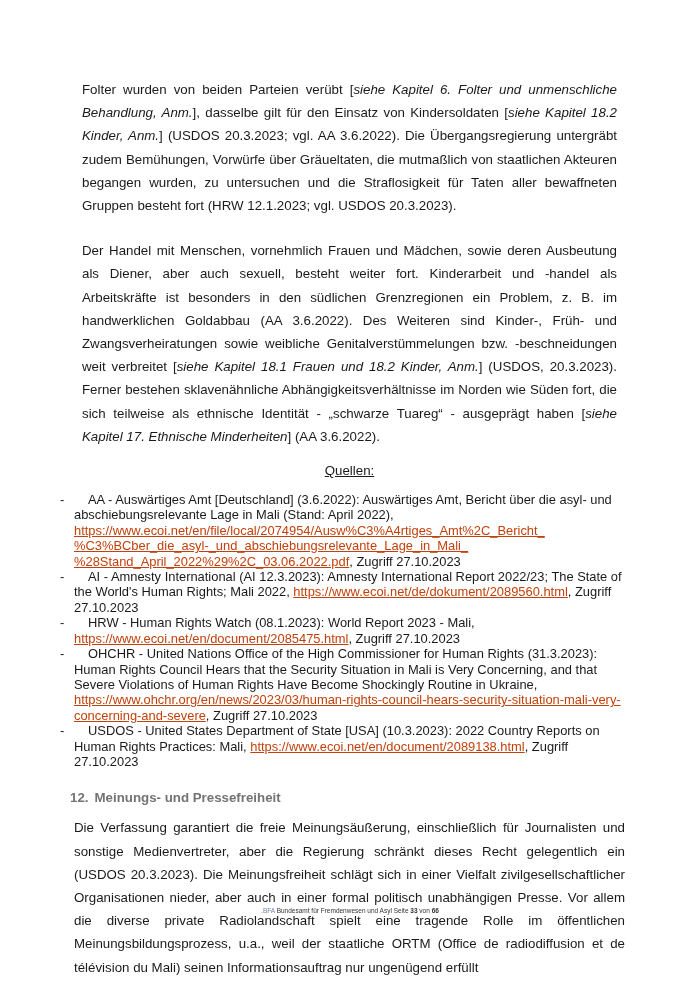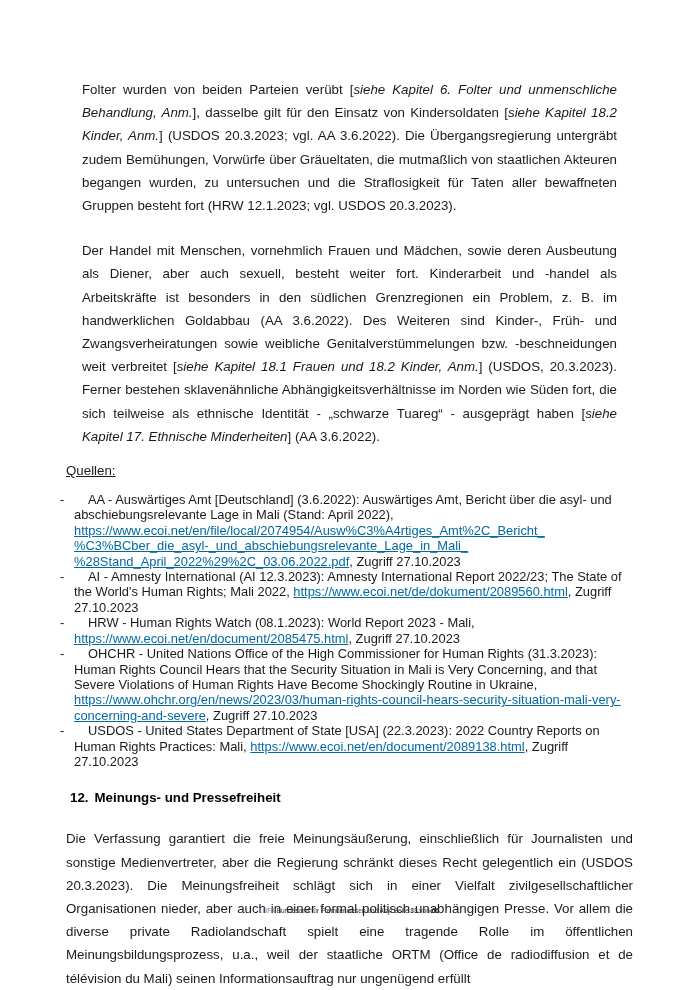--- a/index.html
+++ b/index.html
@@ -28,52 +28,53 @@
       margin: 16px;
     }
     .para i { font-style: italic; }
     .p1 { margin-bottom: 22px; }
     .p2 { margin-bottom: 14px; }
     .sources-label {
       font-size: 13.3px;
       text-decoration: underline;
       margin: 0 0 12px 0;
       line-height: 18px;
+      text-align: center;
     }
     .src-list {
       list-style: none;
       margin: 0;
       padding: 0;
     }
     .src-item {
       position: relative;
       font-size: 12.9px;
       line-height: 15.4px;
       padding-left: 8px;
       margin: 0;
     }
     .src-item .dash {
       position: absolute;
       left: -6px;
       top: 0;
     }
     .src-item .lead { padding-left: 14px; margin-top: 17px; }
     a.link {
-      color: #0369a1;
+      color: #c2410c;
       text-decoration: underline;
     }
     .heading {
       font-size: 13.3px;
       font-weight: bold;
-      color: #000000;
-      margin: 20px 0 20px 4px;
+      color: #737373;
+      margin: 20px 0 9px 4px;
       line-height: 18px;
     }
     .heading .num { margin-right: 6px; }
-    .p3 { margin: 0; }
+    .p3 { margin: 8px; }
     .footer {
       position: absolute;
       top: 907px;
       left: 0;
       width: 700px;
       text-align: center;
       font-size: 6.5px;
       color: #333;
     }
     .footer .brand { color: #6e84a3; }
@@ -88,21 +89,21 @@
 
   <p class="para p2"><span>Der Handel mit Menschen, vornehmlich Frauen und Mädchen, sowie deren Ausbeutung als Diener, aber auch sexuell, besteht weiter fort. Kinderarbeit und -handel als Arbeitskräfte ist besonders in den südlichen Grenzregionen ein Problem, z. B. im handwerklichen Goldabbau (AA 3.6.2022). Des Weiteren sind Kinder-, Früh- und Zwangsverheiratungen sowie weibliche Genitalverstümmelungen bzw. -beschneidungen weit verbreitet [</span><i>siehe Kapitel 18.1 Frauen und 18.2 Kinder, Anm.</i><span>] (USDOS, 20.3.2023). Ferner bestehen sklavenähnliche Abhängigkeitsverhältnisse im Norden wie Süden fort, die sich teilweise als ethnische Identität - „schwarze Tuareg“ - ausgeprägt haben [</span><i>siehe Kapitel 17. Ethnische Minderheiten</i><span>] (AA 3.6.2022).</span></p>
 
   <p class="sources-label">Quellen:</p>
 
   <ul class="src-list">
     <li class="src-item"><span class="dash">-</span><span class="lead">AA - Auswärtiges Amt [Deutschland] (3.6.2022): Auswärtiges Amt, Bericht über die asyl- und abschiebungsrelevante Lage in Mali (Stand: April 2022), </span><a class="link" href="#">https://www.ecoi.net/en/file/local/2074954/Ausw%C3%A4rtiges_Amt%2C_Bericht_ %C3%BCber_die_asyl-_und_abschiebungsrelevante_Lage_in_Mali_ %28Stand_April_2022%29%2C_03.06.2022.pdf</a><span>, Zugriff 27.10.2023</span></li>
     <li class="src-item"><span class="dash">-</span><span class="lead">AI - Amnesty International (AI 12.3.2023): Amnesty International Report 2022/23; The State of the World's Human Rights; Mali 2022, </span><a class="link" href="#">https://www.ecoi.net/de/dokument/2089560.html</a><span>, Zugriff 27.10.2023</span></li>
     <li class="src-item"><span class="dash">-</span><span class="lead">HRW - Human Rights Watch (08.1.2023): World Report 2023 - Mali, </span><a class="link" href="#">https://www.ecoi.net/en/document/2085475.html</a><span>, Zugriff 27.10.2023</span></li>
     <li class="src-item"><span class="dash">-</span><span class="lead">OHCHR - United Nations Office of the High Commissioner for Human Rights (31.3.2023): Human Rights Council Hears that the Security Situation in Mali is Very Concerning, and that Severe Violations of Human Rights Have Become Shockingly Routine in Ukraine, </span><a class="link" href="#">https://www.ohchr.org/en/news/2023/03/human-rights-council-hears-security-situation-mali-very-concerning-and-severe</a><span>, Zugriff 27.10.2023</span></li>
-    <li class="src-item"><span class="dash">-</span><span class="lead">USDOS - United States Department of State [USA] (22.3.2023): 2022 Country Reports on Human Rights Practices: Mali, </span><a class="link" href="#">https://www.ecoi.net/en/document/2089138.html</a><span>, Zugriff 27.10.2023</span></li>
+    <li class="src-item"><span class="dash">-</span><span class="lead">USDOS - United States Department of State [USA] (10.3.2023): 2022 Country Reports on Human Rights Practices: Mali, </span><a class="link" href="#">https://www.ecoi.net/en/document/2089138.html</a><span>, Zugriff 27.10.2023</span></li>
   </ul>
 
   <h2 class="heading"><span class="num">12.</span><span>Meinungs- und Pressefreiheit</span></h2>
 
   <p class="para p3">Die Verfassung garantiert die freie Meinungsäußerung, einschließlich für Journalisten und sonstige Medienvertreter, aber die Regierung schränkt dieses Recht gelegentlich ein (USDOS 20.3.2023). Die Meinungsfreiheit schlägt sich in einer Vielfalt zivilgesellschaftlicher Organisationen nieder, aber auch in einer formal politisch unabhängigen Presse. Vor allem die diverse private Radiolandschaft spielt eine tragende Rolle im öffentlichen Meinungsbildungsprozess, u.a., weil der staatliche ORTM (Office de radiodiffusion et de télévision du Mali) seinen Informationsauftrag nur ungenügend erfüllt</p>
 </div>
 
 <div class="footer"><span class="brand">.BFA</span><span> Bundesamt für Fremdenwesen und Asyl Seite </span><b>33</b><span> von </span><b>66</b></div>
 
 </body></html>

